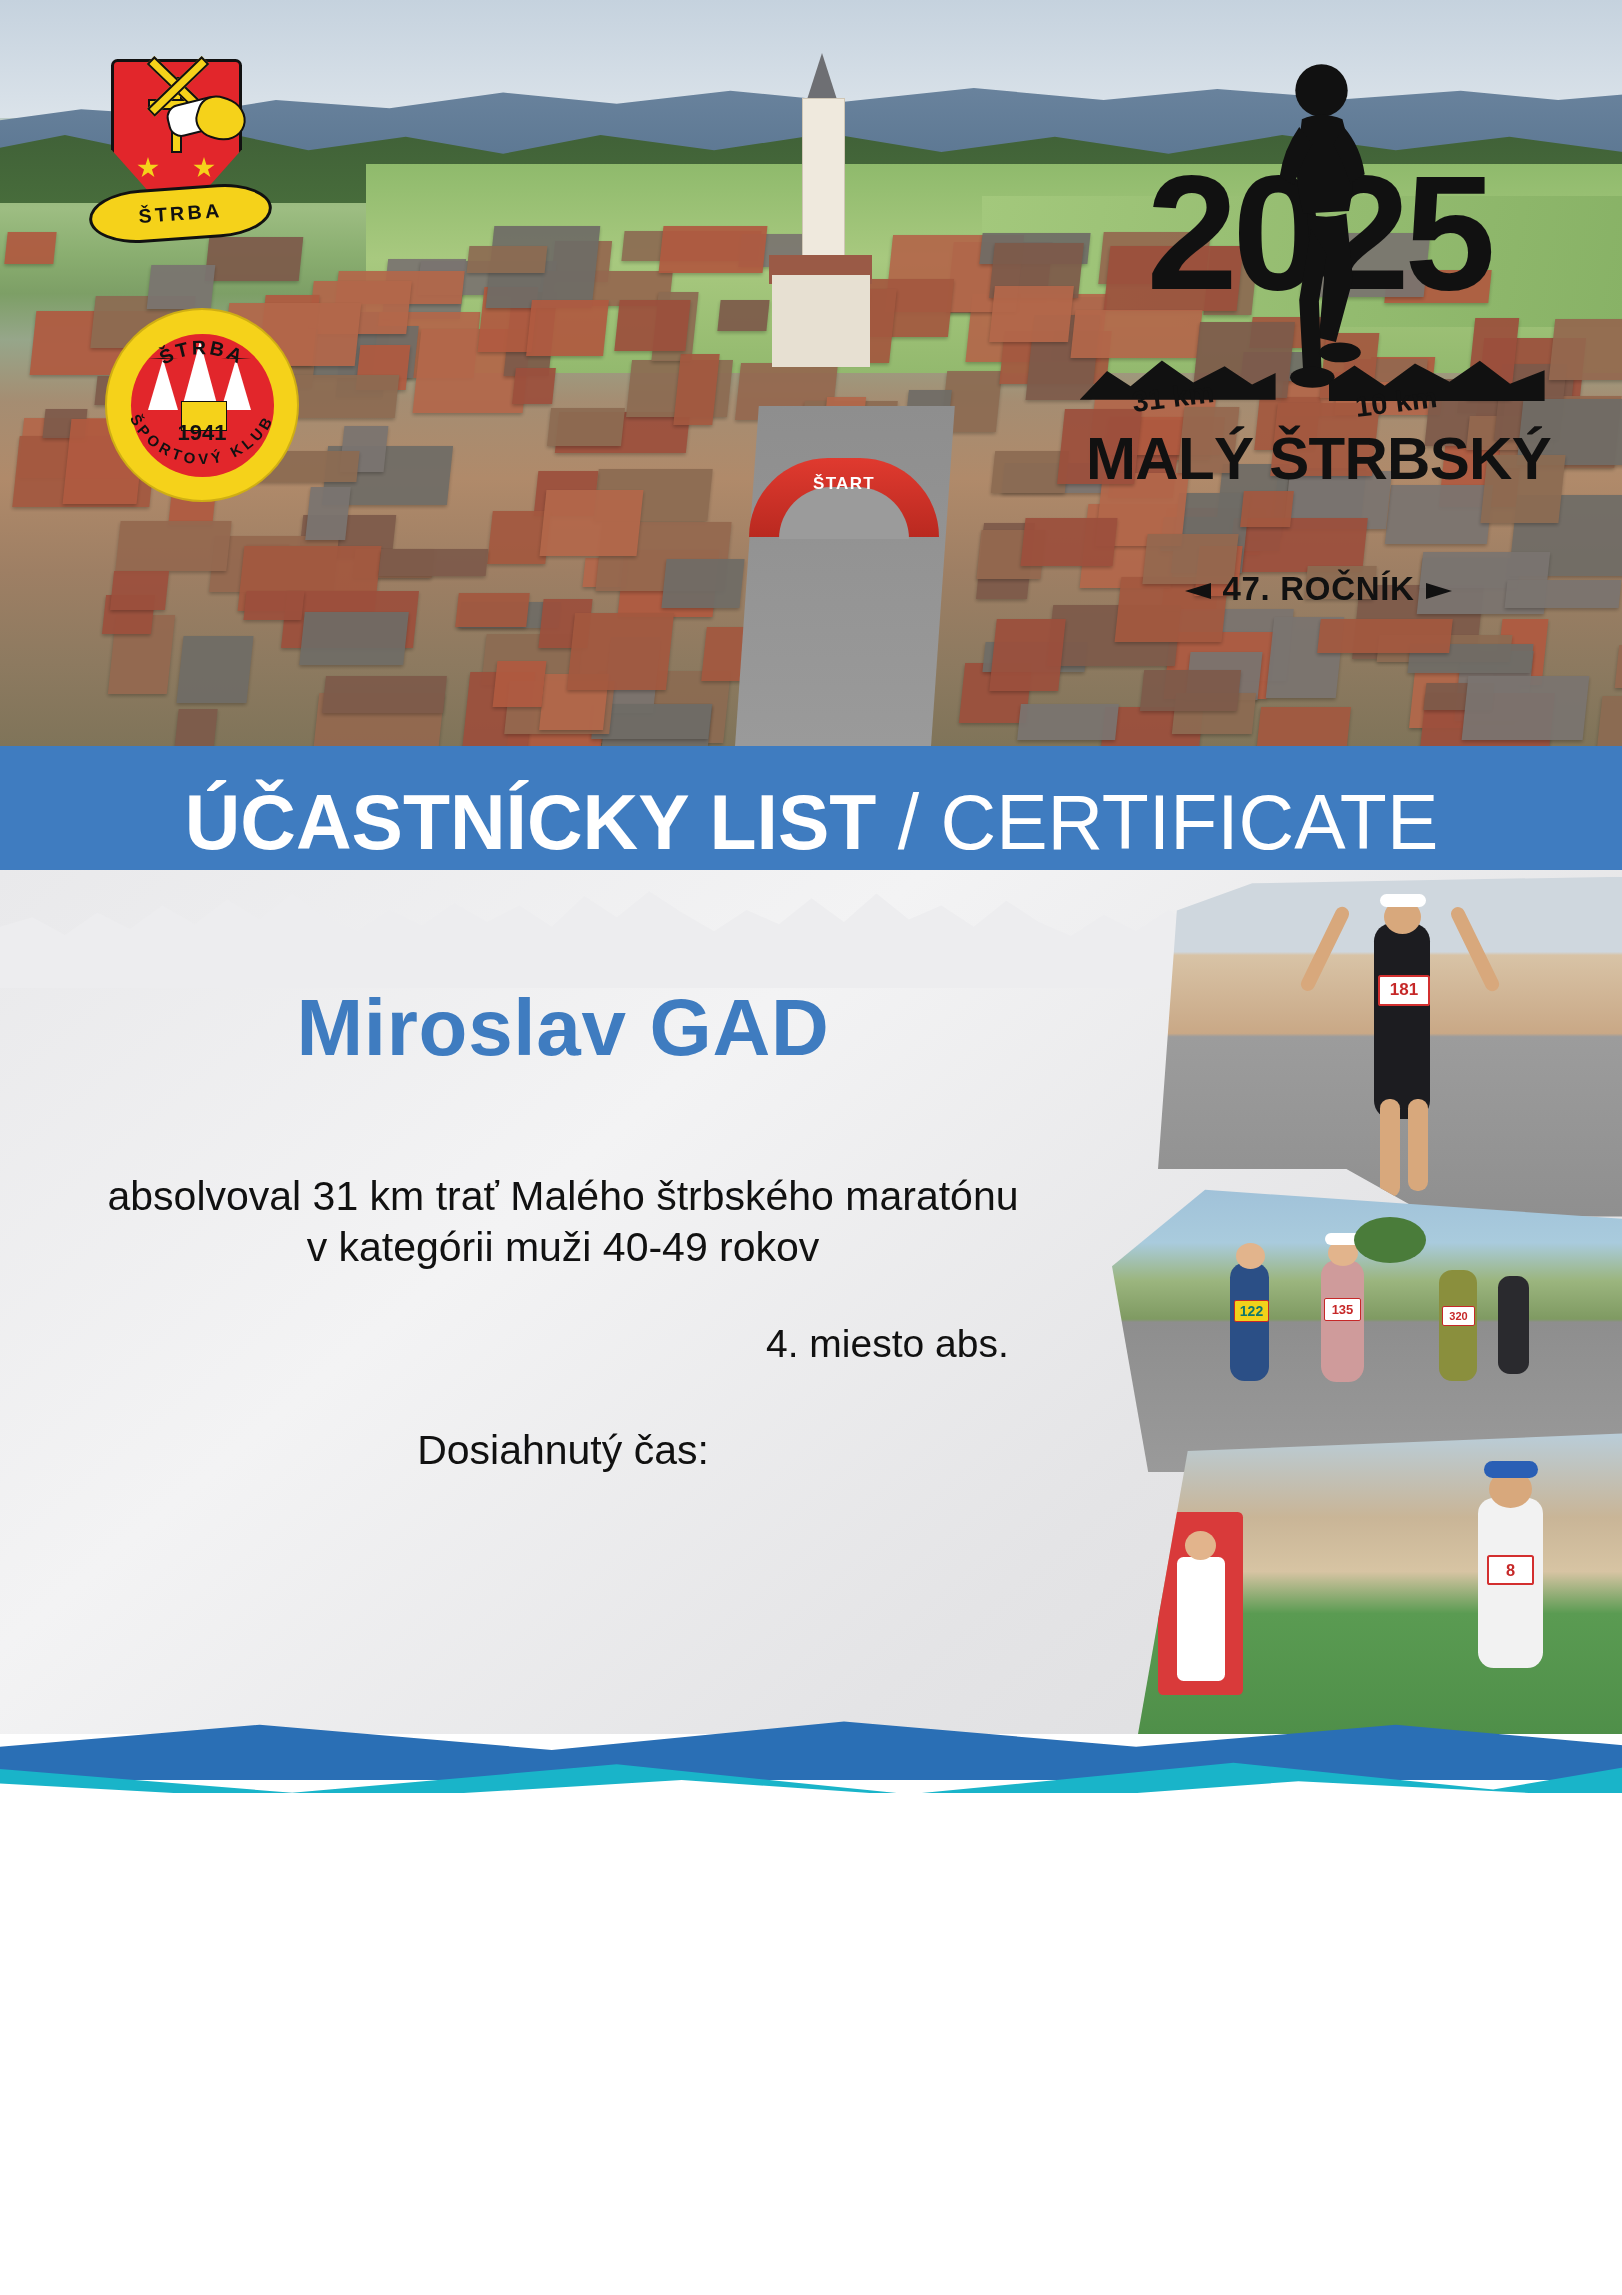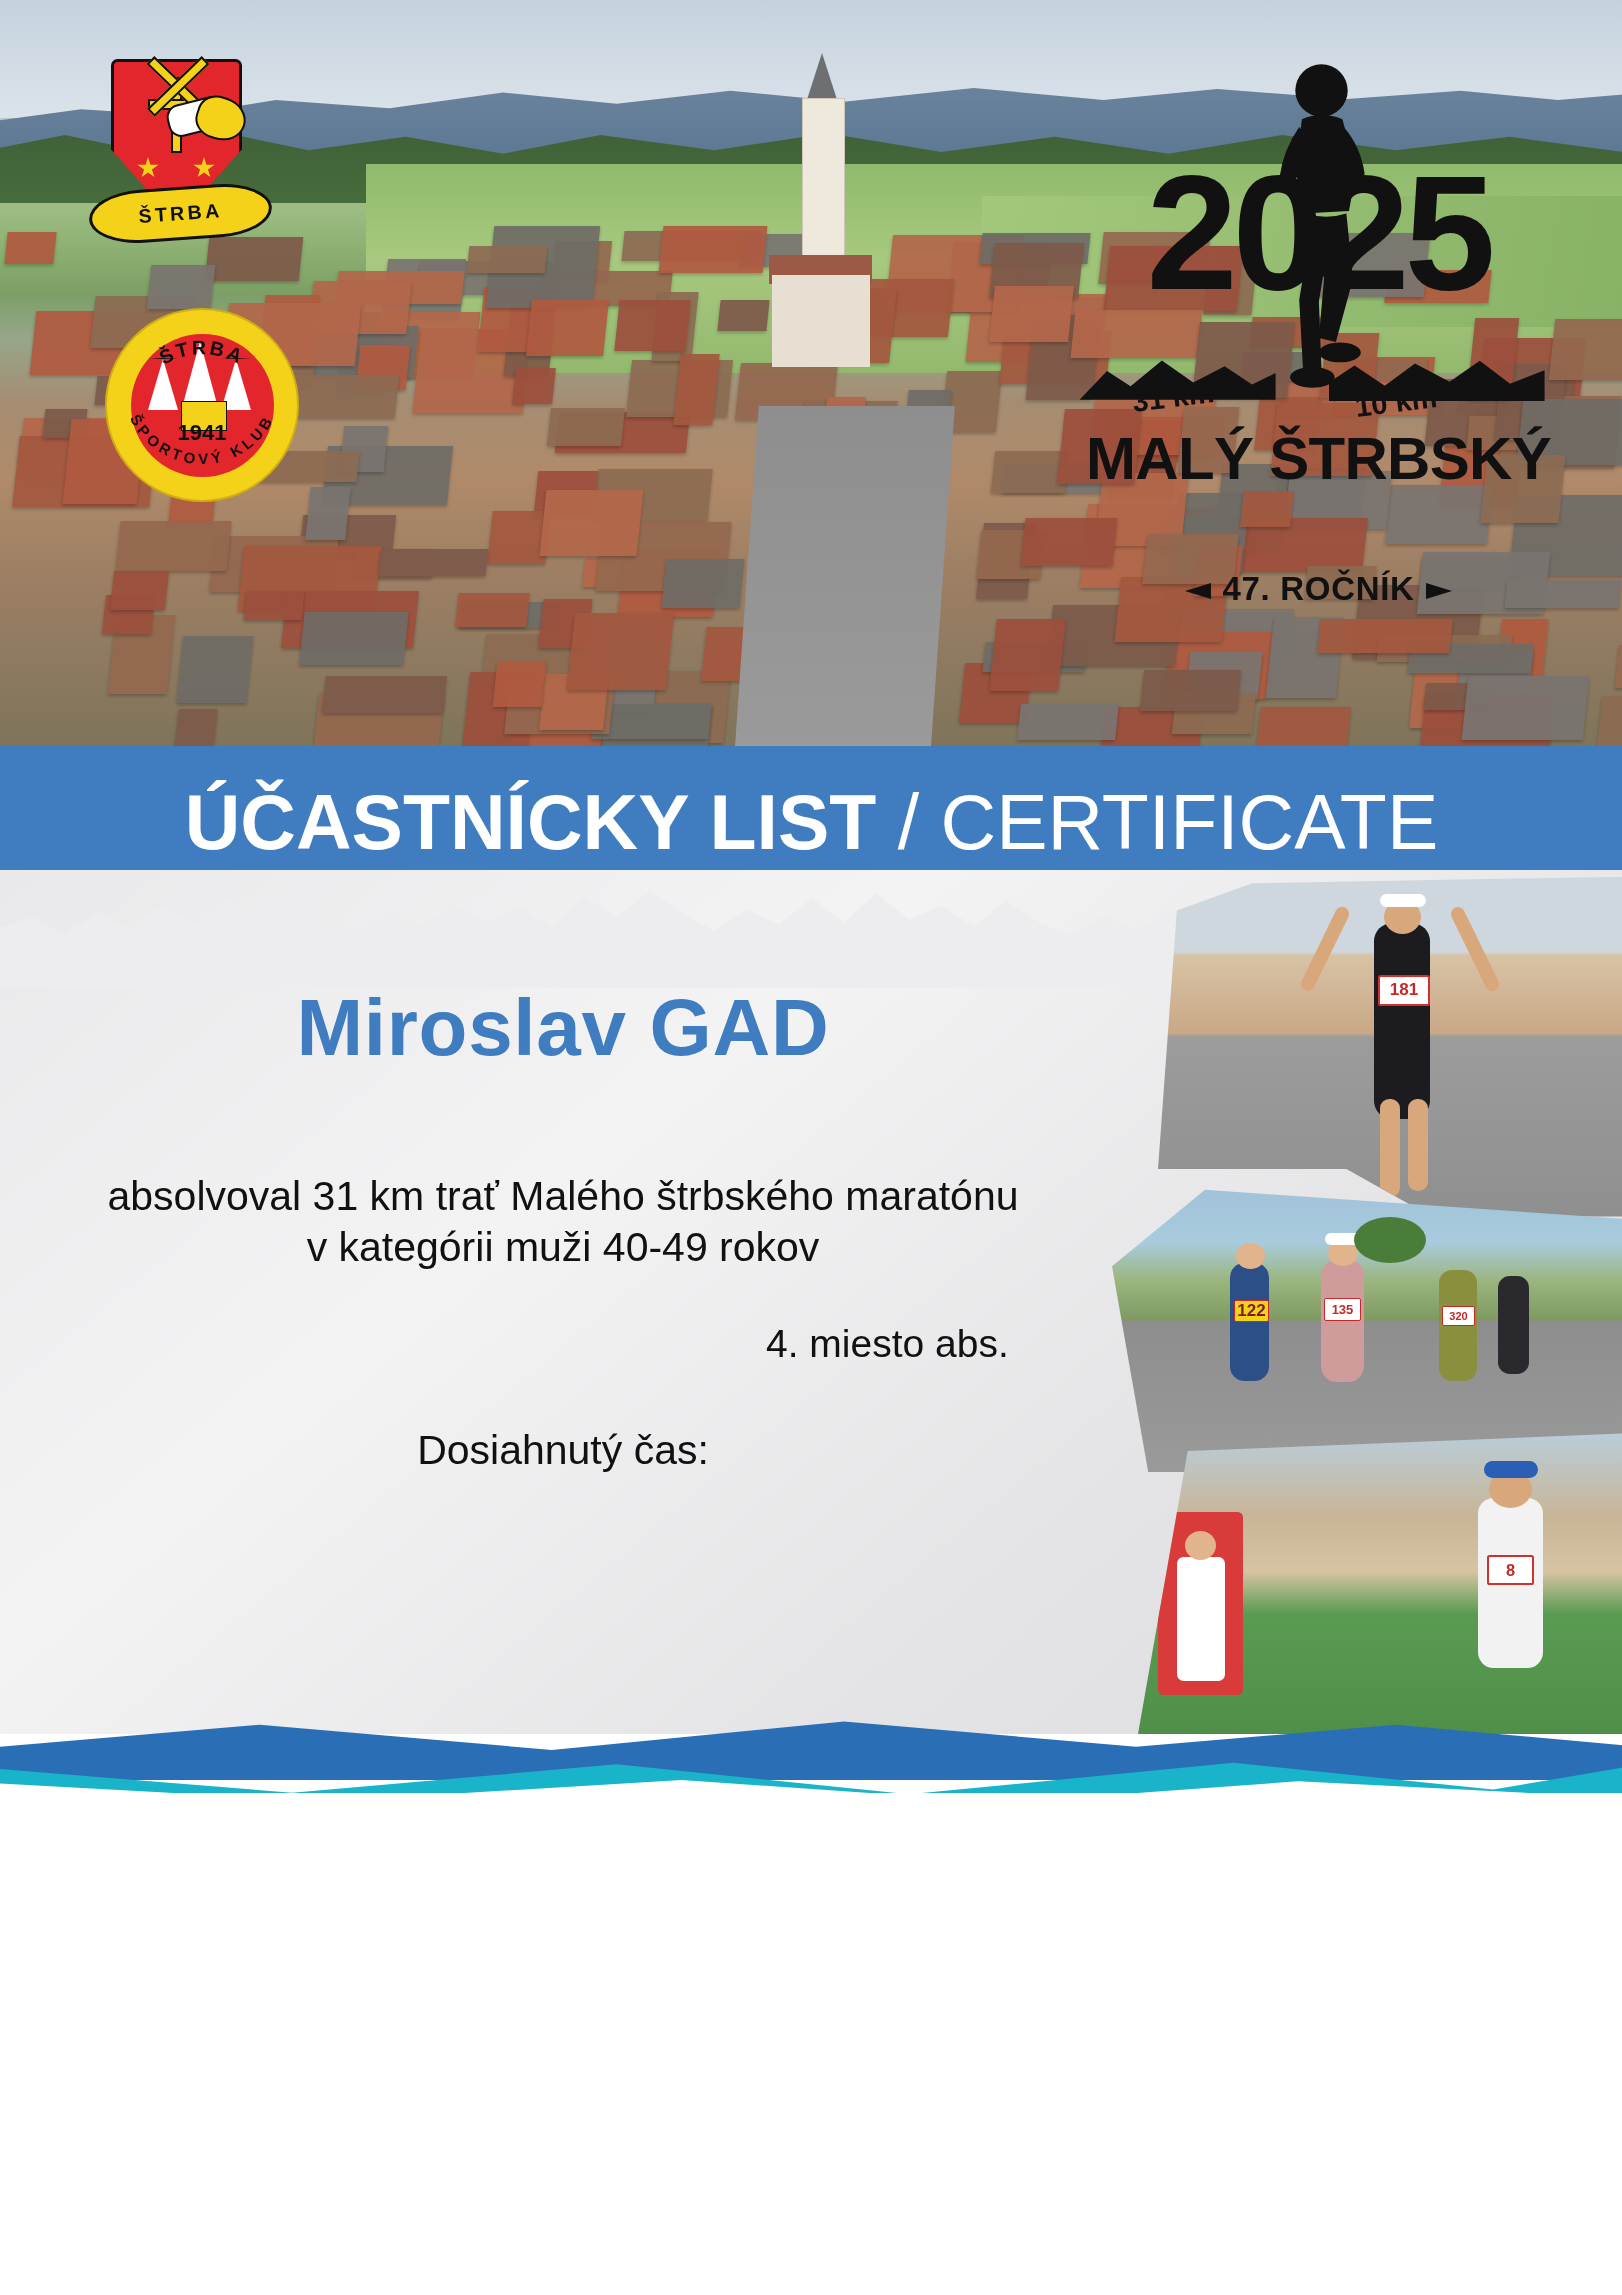--- a/index.html
+++ b/index.html
@@ -330,20 +330,25 @@
 
     <div class="road"></div>
 
     <div class="church">
       <div class="spire"></div>
         <div class="tower"></div>
       <div class="naveroof"></div>
         <div class="nave"></div>
     </div>
 
+    <div class="startarch">
+      <div class="arch"></div>
+        <div class="archin"></div>
+      <div class="lbl">ŠTART</div>
+    </div>
 
     <div class="crest-town">
       <div class="shieldbg"></div>
       <div class="cross">
         <i style="left:34px;top:0;width:6.5px;height:72px;"></i>
         <i style="left:10.5px;top:22px;width:55px;height:6.5px;"></i>
         <i style="left:2.6px;top:3.9px;width:72px;height:6.5px;transform:rotate(44deg);"></i>
         <i style="left:2.6px;top:3.9px;width:72px;height:6.5px;transform:rotate(-44deg);"></i>
       </div>
       <div class="hand"></div>
@@ -425,21 +430,21 @@
       <div class="figure" style="left:222px;top:17px;width:46px;height:13px;background:#fff;border-radius:6.5px;"></div>
       <div style="position:absolute;left:220px;top:98px;width:48px;height:27.5px;background:#fff;border:2px solid #d32f2f;border-radius:2.6px;display:flex;align-items:center;justify-content:center;font-size:17px;font-weight:bold;color:#c62828;">181</div>
       <div class="figure" style="left:160px;top:26px;width:14.4px;height:92px;background:#d8a87c;border-radius:7.9px;transform:rotate(26deg);"></div>
       <div class="figure" style="left:310px;top:26px;width:14.4px;height:92px;background:#d8a87c;border-radius:7.9px;transform:rotate(-26deg);"></div>
       <div class="figure" style="left:222px;top:222px;width:19.6px;height:98px;background:#d8a87c;border-radius:9.2px;"></div>
       <div class="figure" style="left:250px;top:222px;width:19.6px;height:92px;background:#d8a87c;border-radius:9.2px;"></div>
     </div>
 
     <div class="ph ph2">
       <div class="figure" style="left:118px;top:85px;width:39px;height:118px;background:#2b4f86;border-radius:14.4px;"></div>
-      <div style="position:absolute;left:122px;top:122px;width:33px;height:19.6px;background:#f2d21a;border:1.3px solid #c62828;border-radius:2px;display:flex;align-items:center;justify-content:center;font-size:17px;font-weight:bold;color:#7f1d1d;">122</div>
+      <div style="position:absolute;left:122px;top:122px;width:33px;height:19.6px;background:#f2d21a;border:1.3px solid #c62828;border-radius:2px;display:flex;align-items:center;justify-content:center;font-size:14px;font-weight:bold;color:#0f766e;">122</div>
       <div class="figure" style="left:124px;top:65px;width:29px;height:26px;background:#e2b48c;border-radius:50%;"></div>
       <div class="figure" style="left:209px;top:82px;width:43px;height:122px;background:#cf9b9b;border-radius:15.7px;"></div>
       <div style="position:absolute;left:212px;top:120px;width:35px;height:21px;background:#fff;border:1.3px solid #c62828;border-radius:2px;display:flex;align-items:center;justify-content:center;font-size:13px;font-weight:bold;color:#c62828;">135</div>
       <div class="figure" style="left:216px;top:62px;width:30px;height:26px;background:#e2b48c;border-radius:50%;"></div>
       <div class="figure" style="left:213px;top:55px;width:37px;height:11.8px;background:#fff;border-radius:5.9px;"></div>
       <div class="figure" style="left:327px;top:92px;width:38px;height:111px;background:#8a8f3d;border-radius:13px;"></div>
       <div style="position:absolute;left:330px;top:128px;width:31px;height:18.3px;background:#fff;border:1.3px solid #c62828;border-radius:2px;display:flex;align-items:center;justify-content:center;font-size:11px;font-weight:bold;color:#c62828;">320</div>
       <div class="figure" style="left:386px;top:98px;width:31px;height:98px;background:#2a2a2e;border-radius:11.8px;"></div>
       <div class="figure" style="left:242px;top:39px;width:72px;height:46px;background:#4a7c3a;border-radius:50%;"></div>
     </div>

